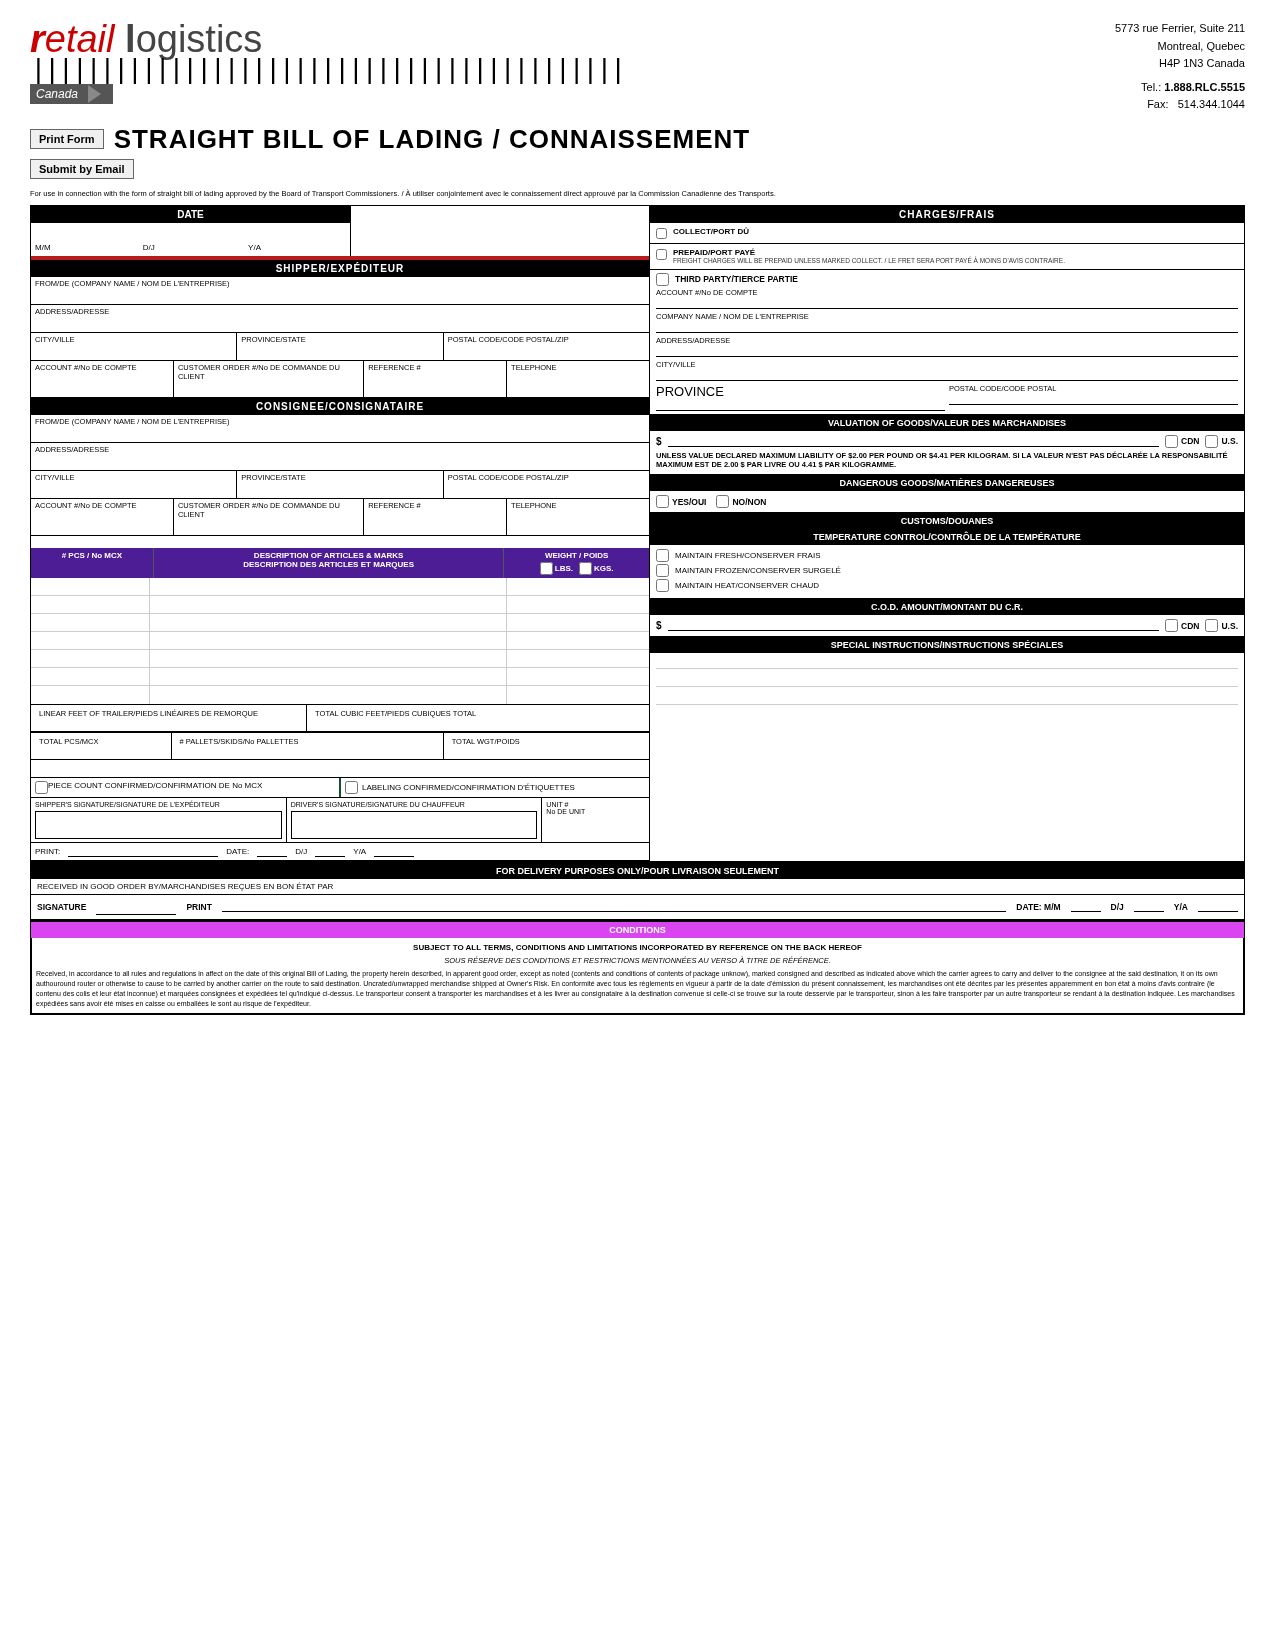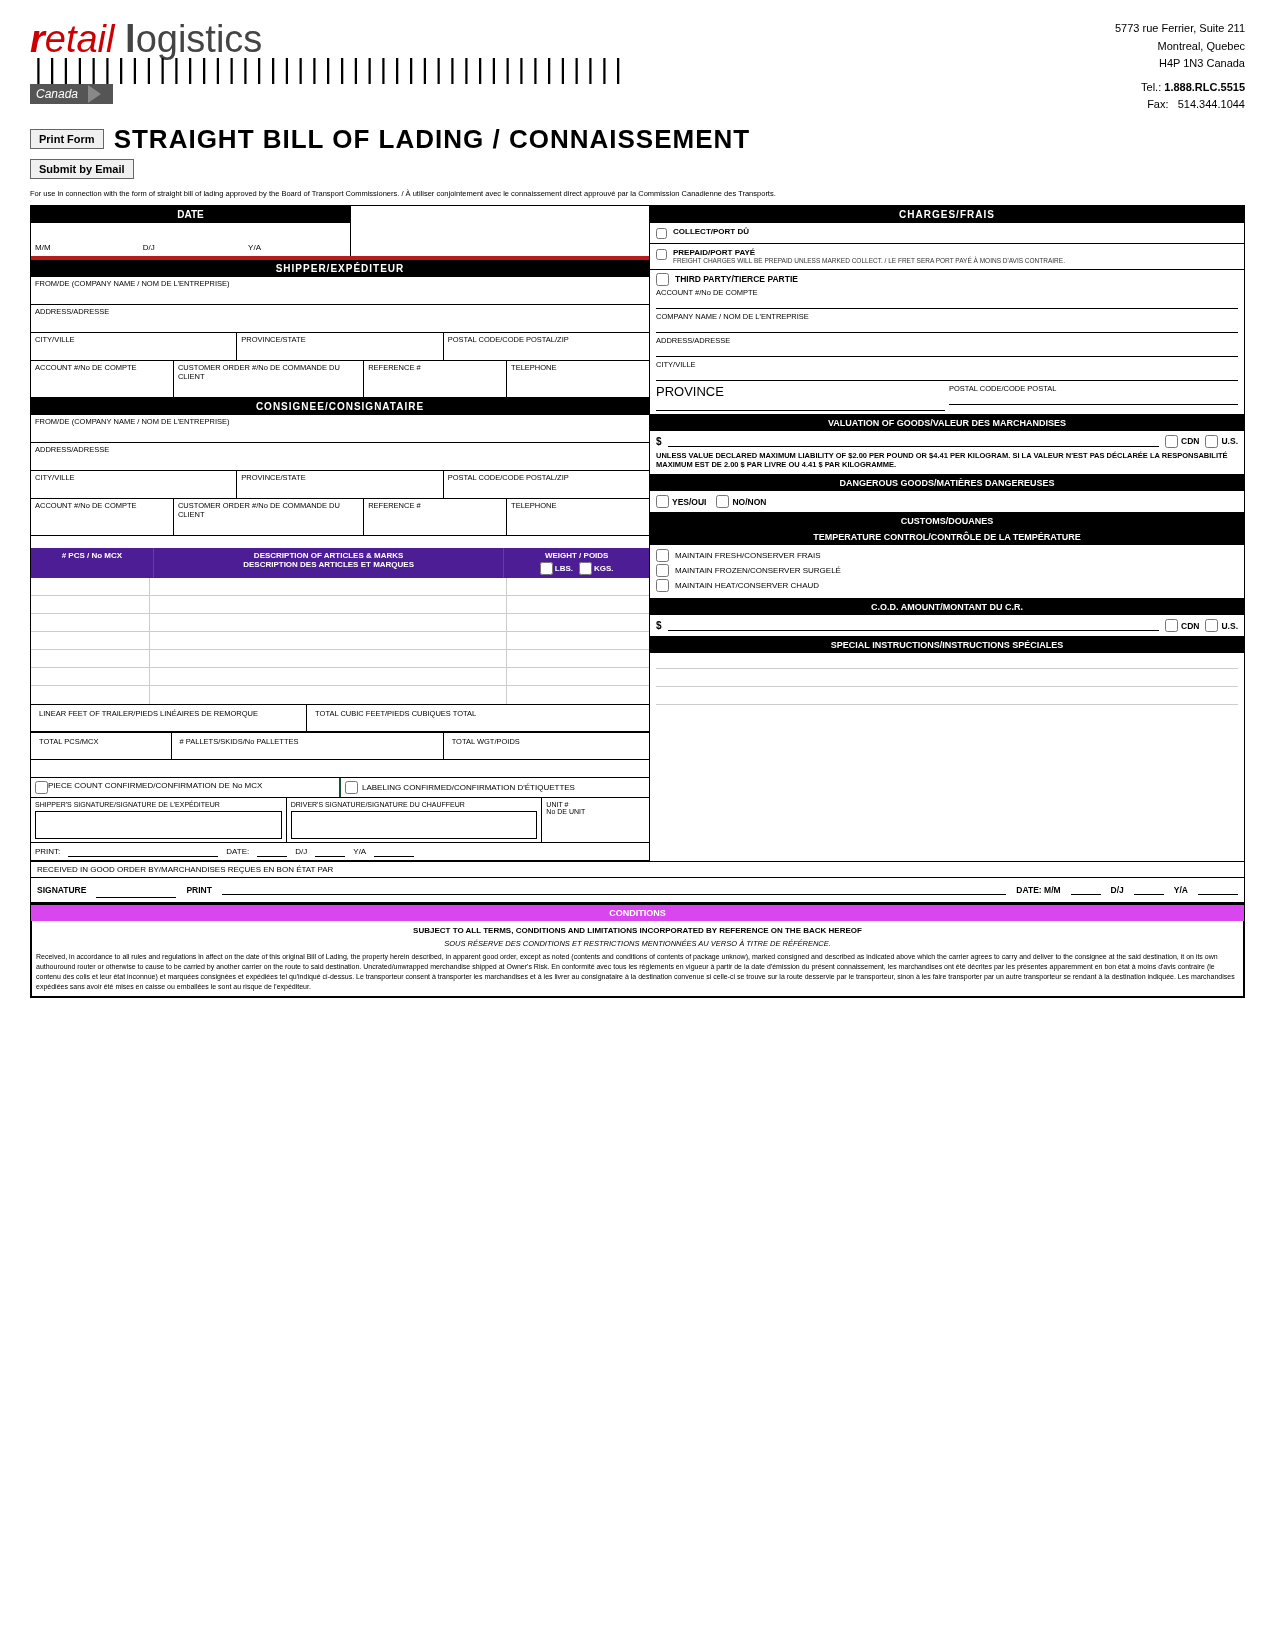--- a/index.html
+++ b/index.html
@@ -512,20 +512,21 @@
       <div class="special-body">
         <input type="text" style="border-bottom: 1px solid rgb(204, 204, 204); width: 100%; font-size: 9px; margin-bottom: 6px;">
         <input type="text" style="border-bottom: 1px solid rgb(204, 204, 204); width: 100%; font-size: 9px; margin-bottom: 6px;">
         <input type="text" style="border-bottom: 1px solid rgb(204, 204, 204); width: 100%; font-size: 9px;">
       </div>
 
     </div>
   </div>
 
   <div class="full-width-section">
+    <div class="delivery-section">FOR DELIVERY PURPOSES ONLY/POUR LIVRAISON SEULEMENT</div>
     <div style="padding:3px 6px; font-size:8px; border-bottom:1px solid #000;">RECEIVED IN GOOD ORDER BY/MARCHANDISES REÇUES EN BON ÉTAT PAR</div>
     <div style="display:flex; align-items:center; gap:10px; padding:4px 6px; font-size:8.5px; font-weight:bold; border-bottom:1px solid #000;">
       <span>SIGNATURE</span>
       <div style="flex:0 0 80px; border-bottom:1px solid #000; height:16px;"></div>
       <span>PRINT</span>
       <input type="text" style="flex: 1 1 0%; border-bottom: 1px solid rgb(0, 0, 0); border-top: none; border-left: none; border-right: none; font-size: 9px;">
       <span>DATE: M/M</span>
       <input type="text" style="width: 30px; border-bottom: 1px solid rgb(0, 0, 0); border-top: none; border-left: none; border-right: none;">
       <span>D/J</span>
       <input type="text" style="width: 30px; border-bottom: 1px solid rgb(0, 0, 0); border-top: none; border-left: none; border-right: none;">

